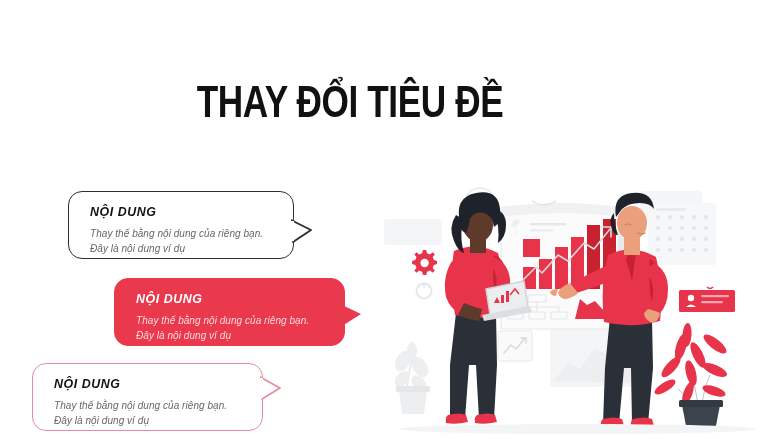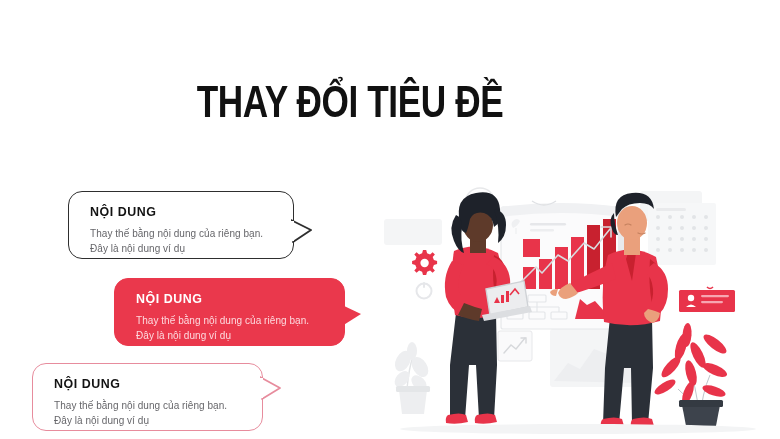--- a/index.html
+++ b/index.html
@@ -22,21 +22,21 @@
     font-size:44px;
     letter-spacing:-0.5px;
     color:#111111;
     transform:scaleX(0.80);
     transform-origin:center top;
     white-space:nowrap;
     line-height:1.05;
   }
 
   
-  .bubble { position:absolute; }
+  .bubble { position:absolute;font-style:italic; }
   .bubble .box {
     position:absolute; inset:0;
     border-radius:14px;
   }
   .bubble .content {
     position:absolute;
     left:22px; top:13px; right:18px;
   }
   .bubble .heading {
     font-weight:700;

